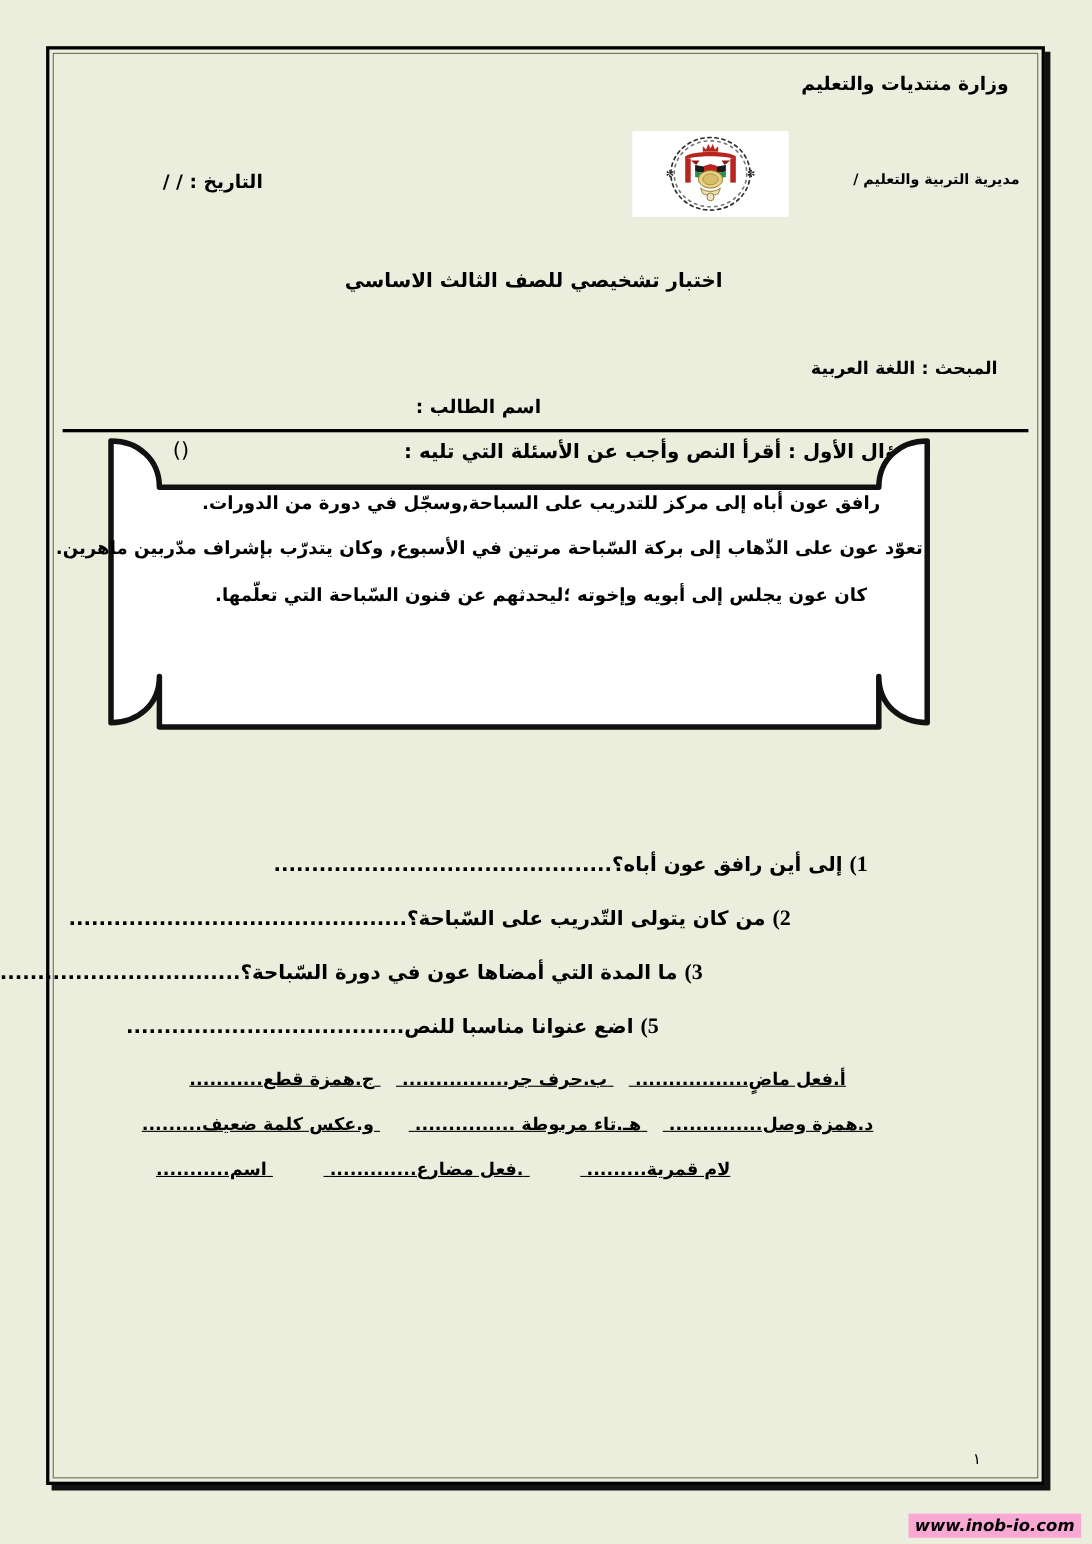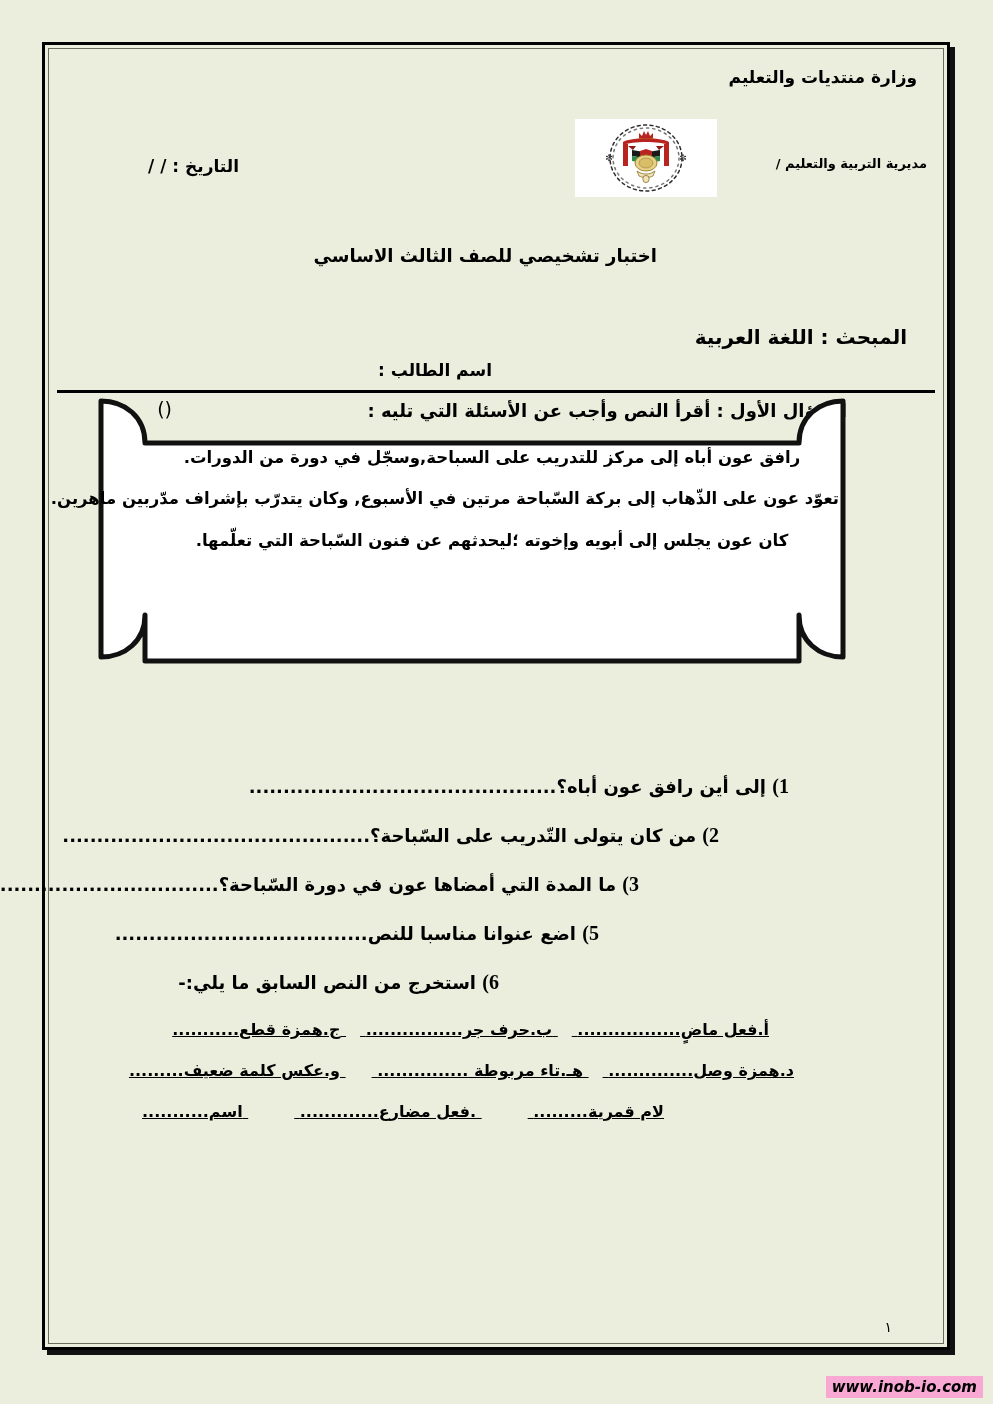--- a/index.html
+++ b/index.html
@@ -108,21 +108,21 @@
     font-weight: 700;
     direction: rtl;
     letter-spacing: 0.4px;
   }
 
   
   .subject-line {
     position: absolute;
     right: 40px;
     top: 280px;
-    font-size: 20px;
+    font-size: 16px;
     font-weight: 700;
     direction: rtl;
   }
   .student-line {
     position: absolute;
     right: 455px;
     top: 315px;
     font-size: 17px;
     font-weight: 700;
     direction: rtl;
@@ -363,24 +363,20 @@
       <span class="num">3)</span>
       <span>ما المدة التي أمضاها عون في دورة السّباحة؟</span><span>.............................................</span>
     </div>
 
 
     <div class="q-row indent-5">
       <span class="num">5)</span>
       <span>اضع عنوانا مناسبا للنص</span><span>.....................................</span>
     </div>
 
-    <div class="q-row indent-6">
-      <span class="num">6)</span>
-      <span>استخرج من النص السابق ما يلي:-</span>
-    </div>
 
     <div class="sub-row si-1">
       <span>أ.فعل ماضٍ.................</span>
       <span class="gap-s"></span>
       <span>ب.حرف جر................</span>
       <span class="gap-s"></span>
       <span>ج.همزة قطع...........</span>
     </div>
 
     <div class="sub-row si-2">

